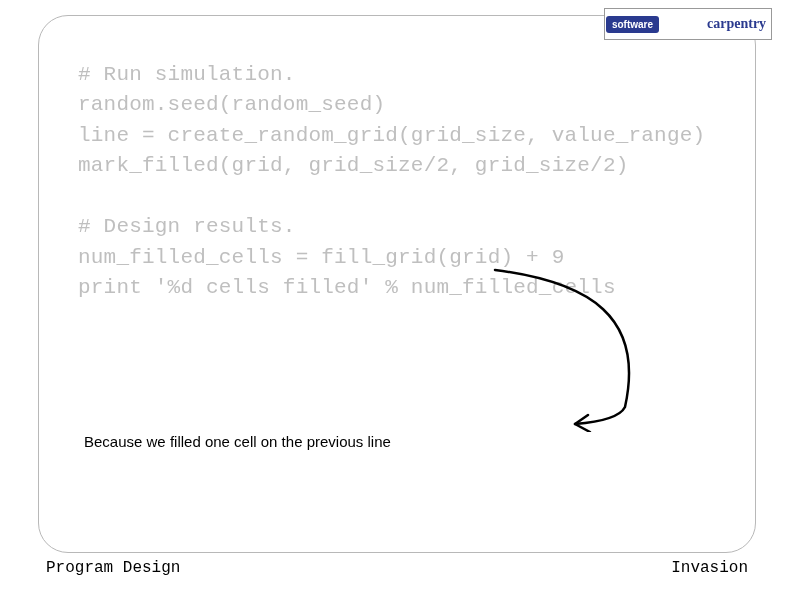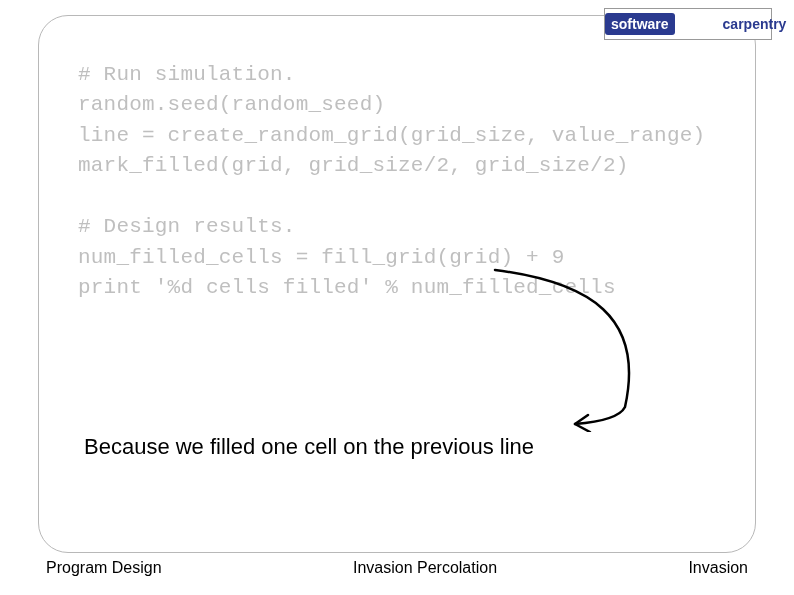--- a/index.html
+++ b/index.html
@@ -30,29 +30,29 @@
     display: flex;
     align-items: center;
     border: 1px solid #999;
     font-size: 0;
   }
   .logo .sw {
     background: #2a3a8f;
     color: #fff;
     font-weight: bold;
     font-family: Arial, sans-serif;
-    font-size: 14px;
+    font-size: 10px;
     padding: 3px 6px;
     display: inline-block;
     border-radius: 3px;
   }
   .logo .cp {
     color: #2a3a8f;
     font-weight: bold;
-    font-family: Liberation Sans, sans-serif;
+    font-family: Liberation Serif, serif;
     font-size: 14px;
     padding: 3px 4px;
     display: inline-block;
     margin-left: 44px;
   }
   .logo-main {
     display: flex;
     align-items: center;
     margin: 0 auto;
   }
@@ -65,33 +65,33 @@
     color: #bfbfbf;
     line-height: 1.45;
     white-space: pre;
     letter-spacing: 0.2px;
   }
   .annotation {
     position: absolute;
     left: 84px;
     top: 430px;
     font-family: Arial, sans-serif;
-    font-size: 22px;
+    font-size: 15px;
     color: #000;
     line-height: 1.55;
   }
   .footer {
     position: absolute;
     left: 0;
     right: 0;
     bottom: 18px;
     display: flex;
     justify-content: space-between;
     padding: 0 46px 0 46px;
-    font-family: Liberation Sans, sans-serif;
+    font-family: Liberation Mono, monospace;
     font-size: 16px;
     color: #000;
   }
   .arrow {
     position: absolute;
     left: 460px;
     top: 262px;
     width: 210px;
     height: 170px;
     pointer-events: none;
@@ -122,15 +122,14 @@
   <path d="M 35 8 C 130 20, 185 55, 165 145 C 160 155, 140 160, 115 162" stroke="#000" stroke-width="2.5" fill="none" stroke-linecap="round"></path>
   <path d="M 115 162 L 128 153 M 115 162 L 130 170" stroke="#000" stroke-width="2.5" fill="none" stroke-linecap="round"></path>
 </svg>
 
 <div class="annotation">
   <div>Because we filled one cell on the previous line</div>
 </div>
 
 <div class="footer">
   <span>Program Design</span>
-  <span>Invasion Percolation</span>
   <span>Invasion</span>
 </div>
 
 </body></html>

